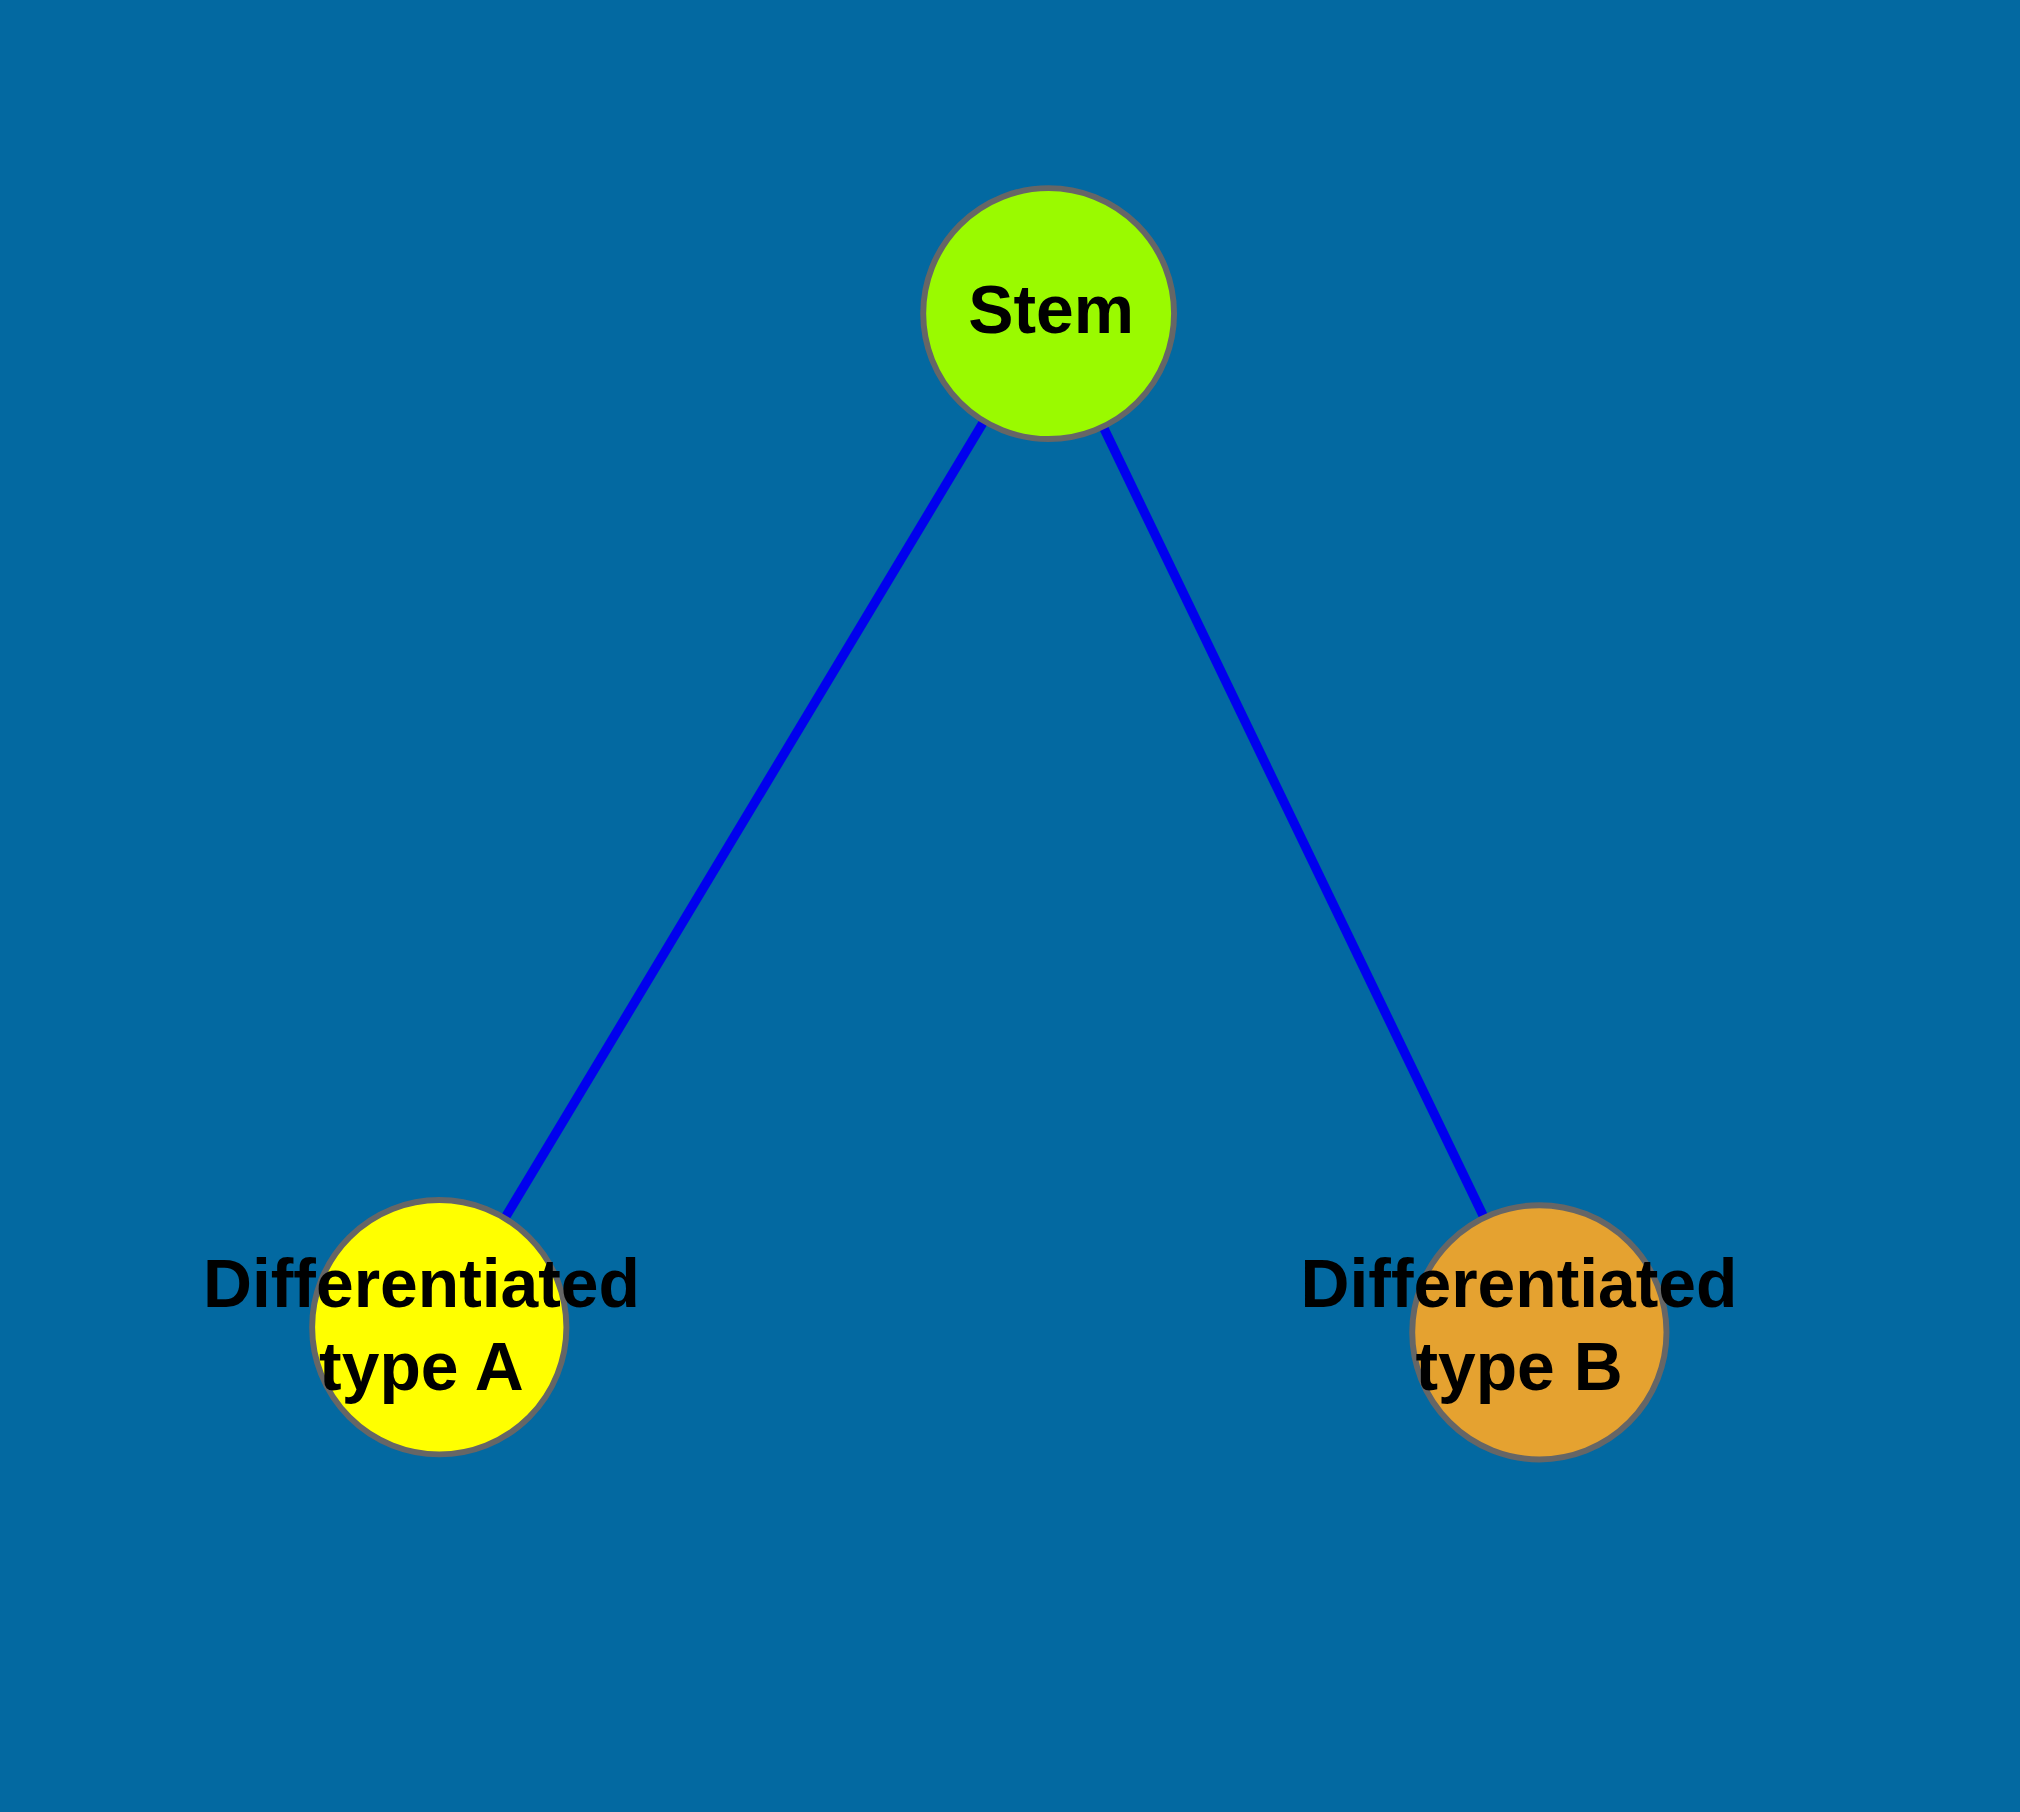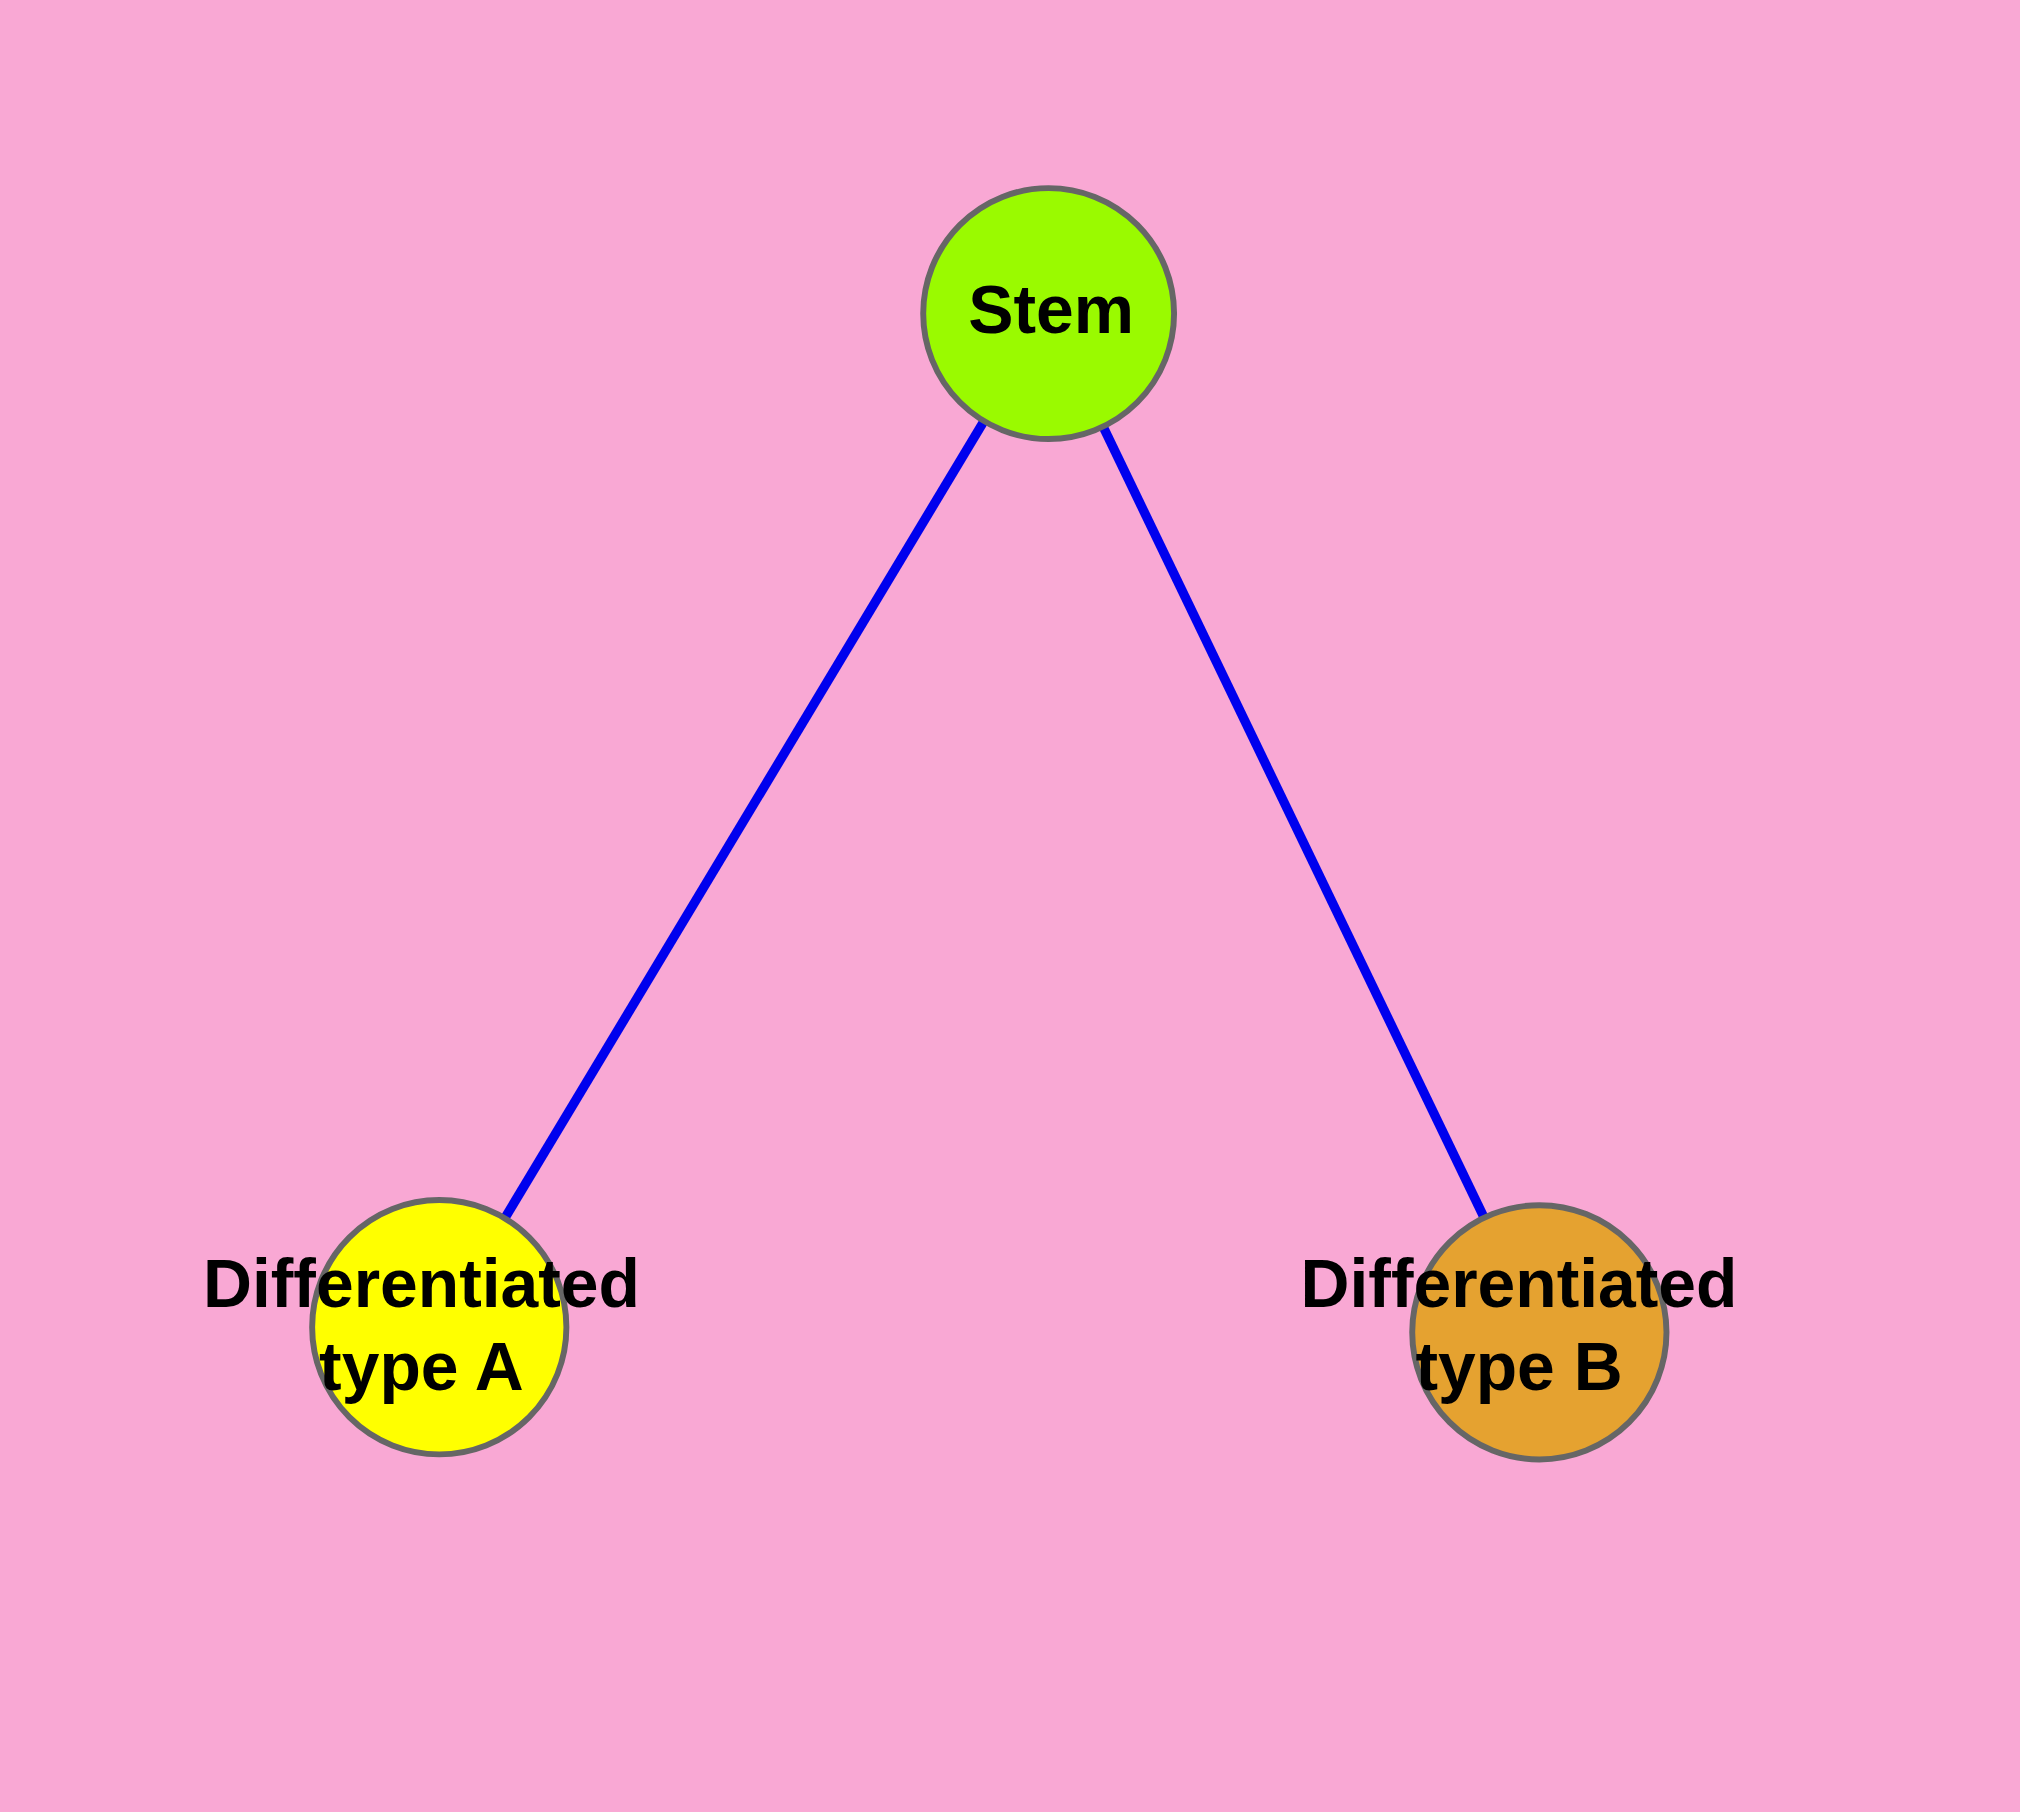--- a/index.html
+++ b/index.html
@@ -4,21 +4,21 @@
 <style>
   html, body {
     margin: 0;
     padding: 0;
     background: #c8c8fa;
   }
   #canvas {
     position: relative;
     width: 2021px;
     height: 1812px;
-    background: #f9a8d4;
+    background: #0369a1;
     overflow: hidden;
     font-family: "Liberation Sans", sans-serif;
   }
   #graph-svg {
     position: absolute;
     left: 0;
     top: 0;
     width: 2021px;
     height: 1812px;
     display: block;

